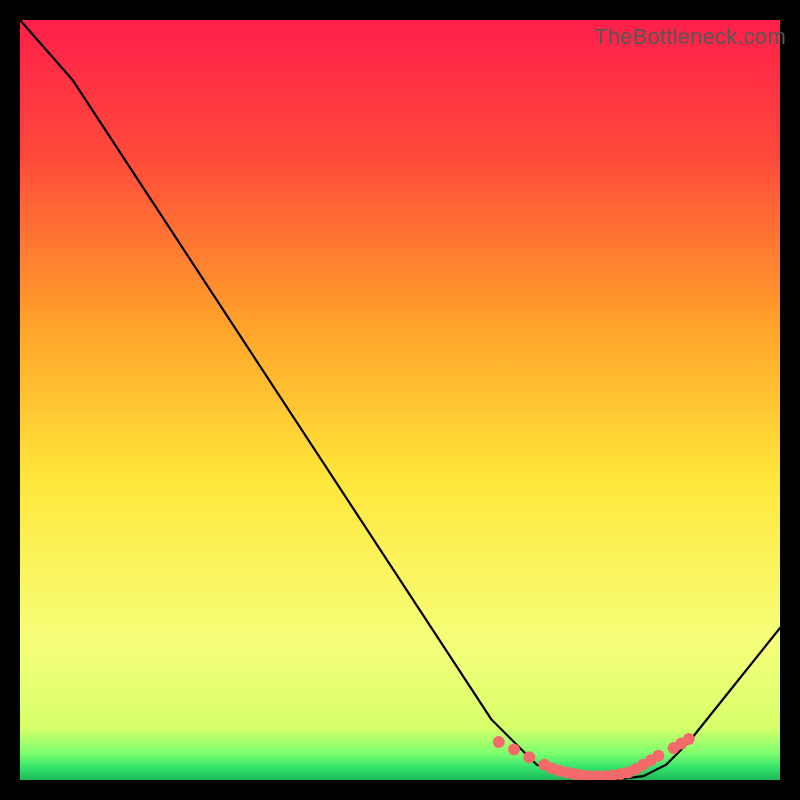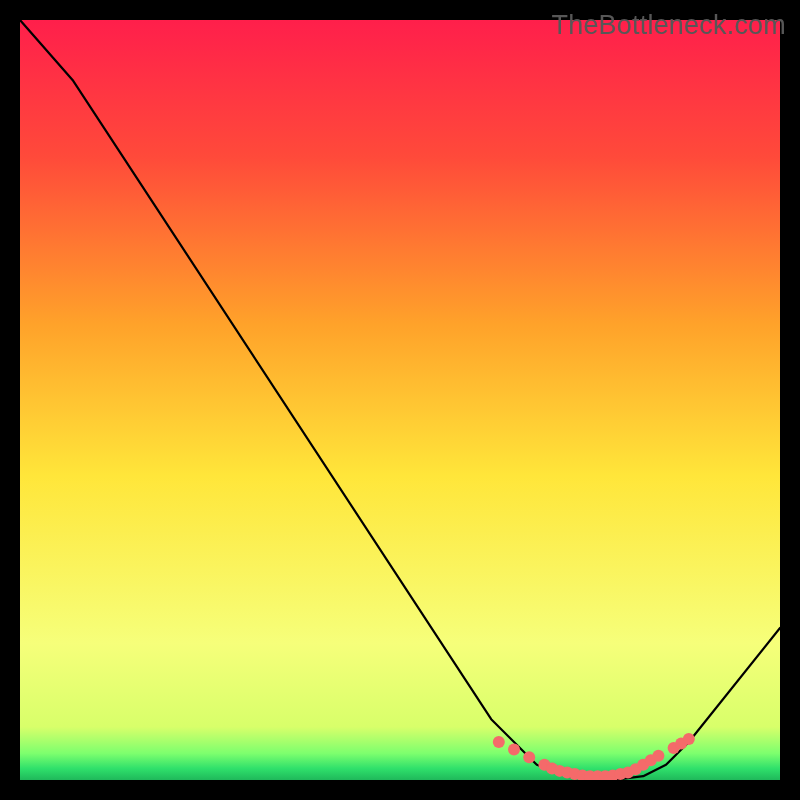--- a/index.html
+++ b/index.html
@@ -12,24 +12,24 @@
     font-family: Arial, Helvetica, sans-serif;
   }
   .canvas {
     position: relative;
     width: 800px;
     height: 800px;
     background: #000;
   }
   .watermark {
     position: absolute;
-    top: 10px;
+    top: 24px;
     right: 14px;
     color: #575757;
-    font-size: 27px;
+    font-size: 22px;
     font-weight: 500;
     letter-spacing: 0.2px;
     z-index: 50;
   }
   .plot {
     position: absolute;
     left: 20px;
     top: 20px;
     width: 760px;
     height: 760px;

